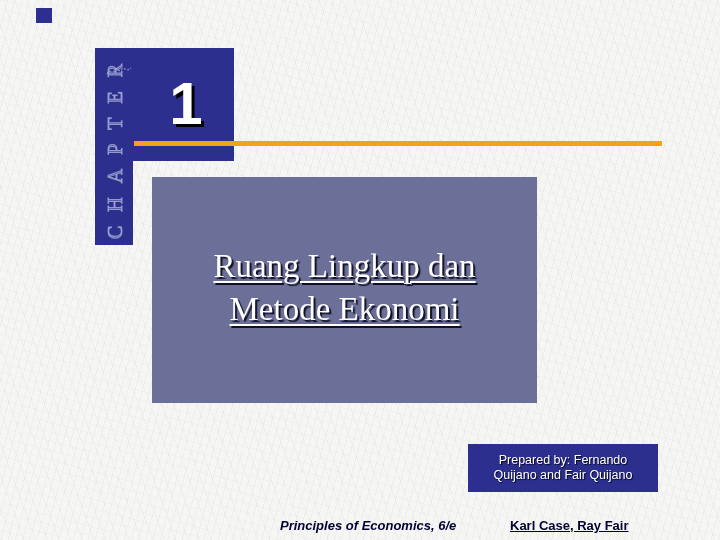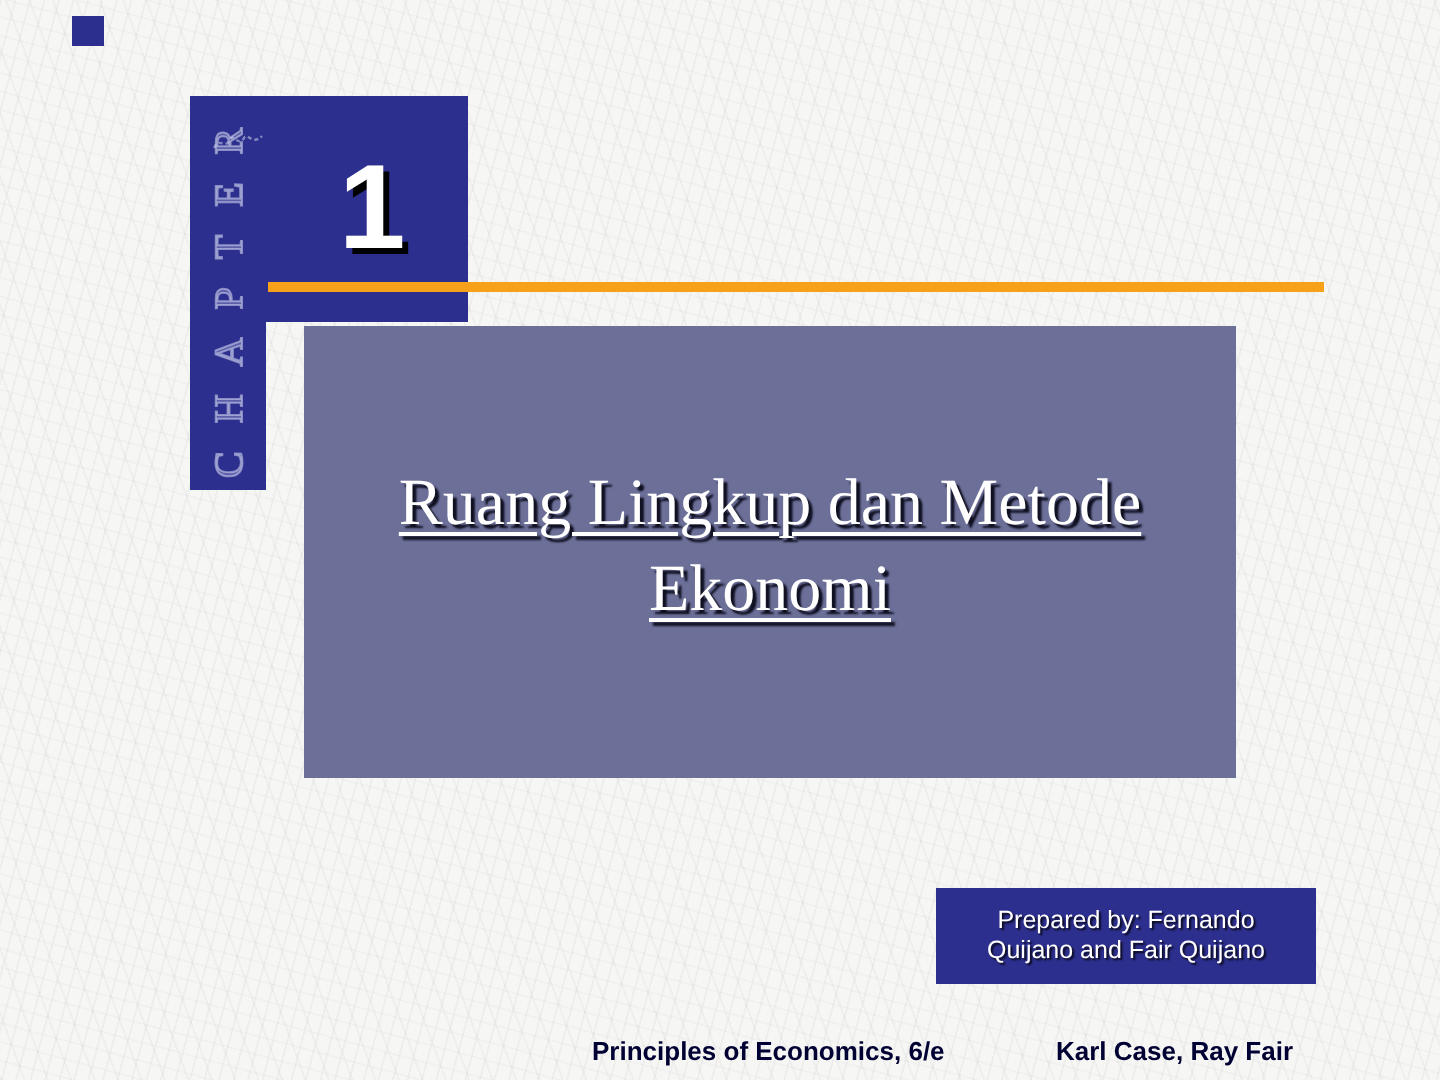--- a/index.html
+++ b/index.html
@@ -43,21 +43,21 @@
     z-index:2;white-space:nowrap;
   }
   .signature-squiggle{
     position:absolute;left:106px;top:64px;width:26px;height:15px;z-index:2;
   }
   .orange-rule{
     position:absolute;left:134px;top:141px;width:528px;height:5px;
     background:#f7a11b;z-index:4;
   }
   .title-box{
-    position:absolute;left:152px;top:163px;width:466px;height:226px;
+    position:absolute;left:152px;top:177px;width:385px;height:226px;
     background:#6c6f98;
     box-sizing:border-box;
     padding:68px 18px 0 18px;
     z-index:1;
   }
   .title-text{
     color:#ffffff;
     font-family:"Liberation Serif", serif;
     font-size:33px;line-height:43px;
     text-align:center;
@@ -76,22 +76,22 @@
     display:block;color:#ffffff;
     font-size:12.5px;line-height:15px;
     text-shadow:1px 1px 1px rgba(0,0,0,0.85);
   }
   .footer-item{
     position:absolute;top:518px;
     color:#000033;font-size:13px;font-weight:700;line-height:16px;
     white-space:nowrap;
   }
   .footer-left{left:7px;}
-  .footer-middle{left:296px;}
-  .footer-right{left:528px;}
+  .footer-middle{left:280px;font-style:italic;}
+  .footer-right{left:510px;text-decoration:underline;}
 </style>
 </head>
 <body>
 
 <div class="slide">
 
   <div class="corner-square"></div>
 
   <div class="chapter-block-wide"></div>
   <div class="chapter-block-strip"></div>

